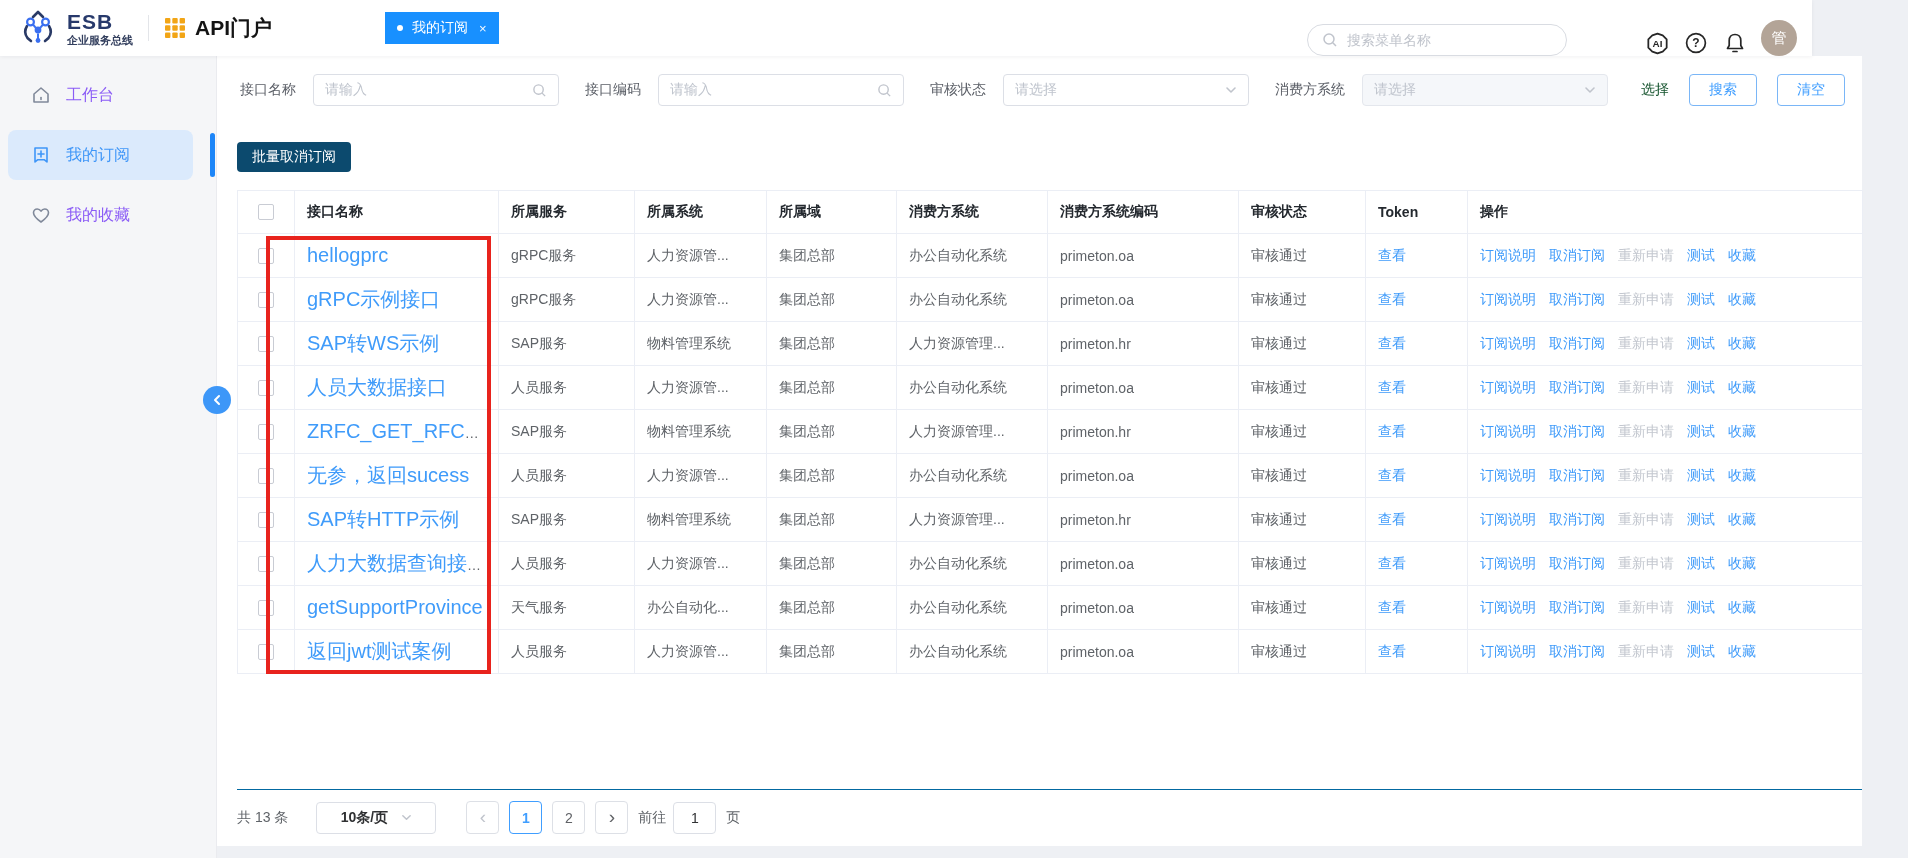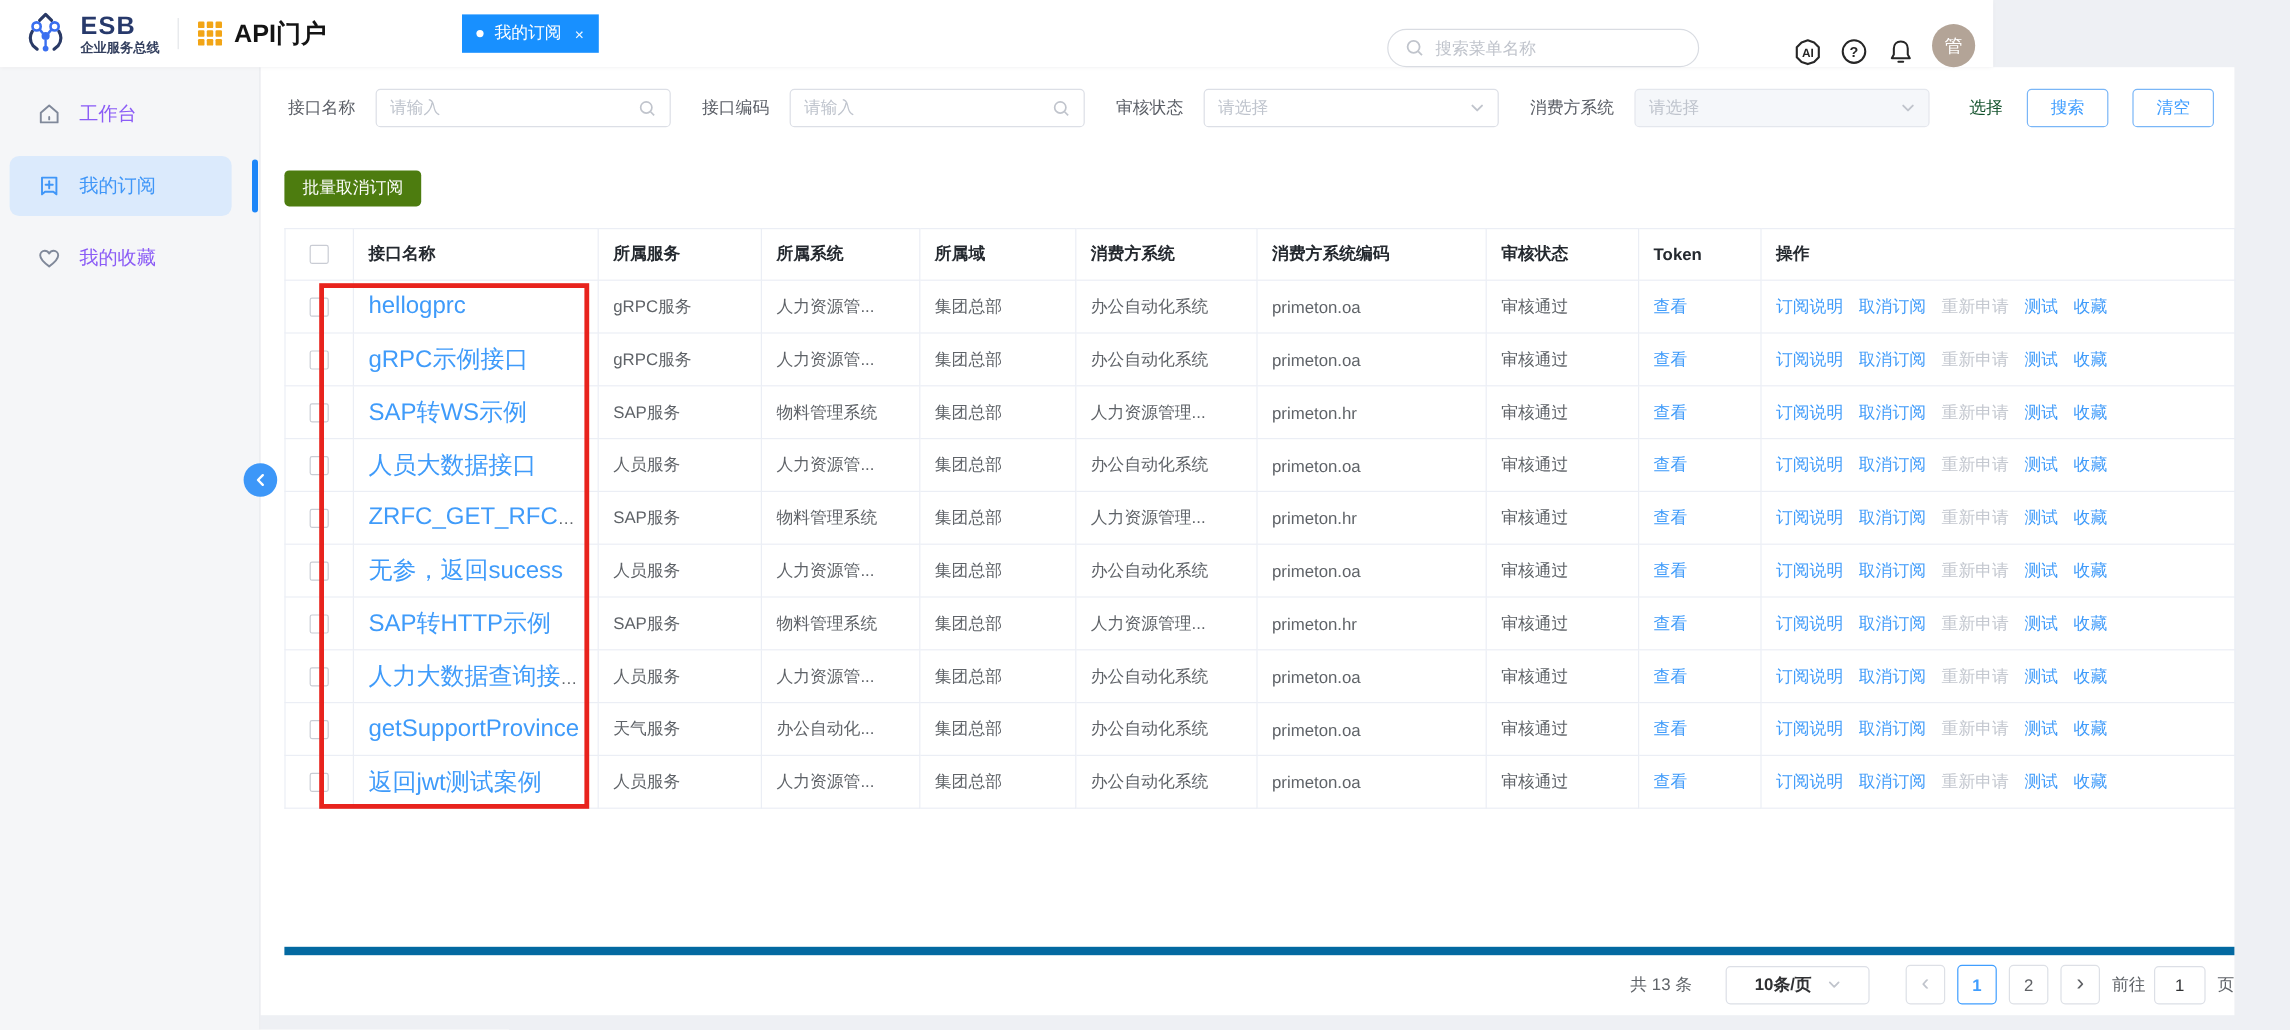--- a/index.html
+++ b/index.html
@@ -2,21 +2,21 @@
 <html><head>
 <meta charset="utf-8">
 <style>
   html,body{margin:0;padding:0}
   body{
     width:1908px;height:858px;position:relative;overflow:hidden;
     background:#eef0f4;color:#303133;
     font-family:"Liberation Sans","DejaVu Sans",sans-serif;font-size:14px;
   }
   
-  .topbar{position:absolute;left:0;top:0;width:1661px;height:56px;background:#fff;
+  .topbar{position:absolute;left:0;top:0;width:1812px;height:56px;background:#fff;
     display:flex;align-items:center;z-index:30;box-shadow:0 1px 4px rgba(0,21,41,.06)}
   .logo{display:flex;align-items:center;gap:9px;padding-left:18px}
   .logo-text{display:flex;flex-direction:column;line-height:1}
   .logo-title{font-size:21px;font-weight:bold;color:#27396b;letter-spacing:1px}
   .logo-sub{font-size:11px;color:#333f5e;margin-top:3px;font-weight:bold}
   .topbar-divider{width:1px;height:26px;background:#e3e5e9;margin:0 15px}
   .portal{display:flex;align-items:center;gap:9px}
   .portal-title{font-size:21px;font-weight:bold;color:#141414}
   .tab{position:absolute;left:385px;top:12px;height:32px;background:#1890ff;color:#fff;
     display:flex;align-items:center;gap:9px;padding:0 12px;font-size:14px;cursor:pointer}
@@ -56,43 +56,43 @@
   .fcontrol .ph{color:#bfc4cd;flex:1;overflow:hidden;white-space:nowrap}
   .fcontrol .cicon{display:flex;color:#c0c4cc}
   .fcontrol.select{cursor:pointer}
   .fcontrol.disabled{background:#f5f7fa;border-color:#e4e7ed;cursor:not-allowed}
   .factions{margin-left:auto;display:flex;align-items:center;gap:20px;padding-right:17px}
   .link{color:#14532d;cursor:pointer;white-space:nowrap}
   .btn-outline{min-width:68px;height:32px;border:1px solid #7ab6f7;border-radius:4px;background:#fff;
     color:#409eff;font-size:14px;display:flex;align-items:center;justify-content:center;cursor:pointer;box-sizing:border-box}
   
   .batch-btn{position:absolute;left:20px;top:86px;height:30px;padding:0 15px;border:none;border-radius:4px;
-    background:#4d7c0f;color:#fff;font-size:14px;display:flex;align-items:center;cursor:not-allowed}
+    background:#0c4a6e;color:#fff;font-size:14px;display:flex;align-items:center;cursor:not-allowed}
   
   .table-wrap{position:absolute;left:20px;top:134px;width:1625px}
   table{border-collapse:collapse;table-layout:fixed;width:1625px;font-size:14px}
   col.c0{width:57px}col.c1{width:204px}col.c2{width:136px}col.c3{width:132px}col.c4{width:130px}
   col.c5{width:151px}col.c6{width:191px}col.c7{width:127px}col.c8{width:102px}col.c9{width:395px}
   th,td{border:1px solid #ebeef5;padding:0 12px;text-align:left;overflow:hidden;
     white-space:nowrap;text-overflow:ellipsis}
   th{height:42px;color:#24292f;font-weight:bold;background:#fff}
   td{height:43px;color:#5f6368;background:#fff}
   .checkbox{width:14px;height:14px;border:1px solid #c9ccd4;border-radius:2px;background:#fff;
     margin:0 auto;cursor:pointer}
   .cell-link{color:#3f9bfa;cursor:pointer}
   .name-link{font-size:20px}
   .actions{display:flex;gap:13px}
   .action{color:#3f9bfa;cursor:pointer;white-space:nowrap}
   .action.disabled{color:#c3c7cf;cursor:not-allowed}
   
   .red-rect{position:absolute;left:49px;top:180px;width:217px;height:430px;
     border:4px solid #e8231d;z-index:20;pointer-events:none}
   
-  .footer{position:absolute;left:20px;top:733px;width:1625px;height:56px;border-top:7px solid #0369a1;
-    display:flex;align-items:center;justify-content:flex-end;box-sizing:border-box}
+  .footer{position:absolute;left:20px;top:733px;width:1625px;height:56px;border-top:1px solid #0369a1;
+    display:flex;align-items:center;box-sizing:border-box}
   .total{color:#5f6368;margin-right:28px}
   .psize{width:120px;height:32px;border:1px solid #dcdfe6;border-radius:4px;background:#fff;
     display:flex;align-items:center;justify-content:center;gap:13px;color:#303133;font-weight:bold;
     cursor:pointer;margin-right:30px;box-sizing:border-box}
   .psize .cicon{display:flex;color:#c0c4cc}
   .pbtn{width:33px;height:33px;border:1px solid #dde0e6;border-radius:4px;background:#fff;
     display:flex;align-items:center;justify-content:center;color:#606266;margin-right:10px;
     cursor:pointer;box-sizing:border-box;font-size:14px}
   .pbtn.prev{color:#c0c4cc;cursor:not-allowed}
   .pbtn.current{border-color:#409eff;color:#409eff;font-weight:bold}

